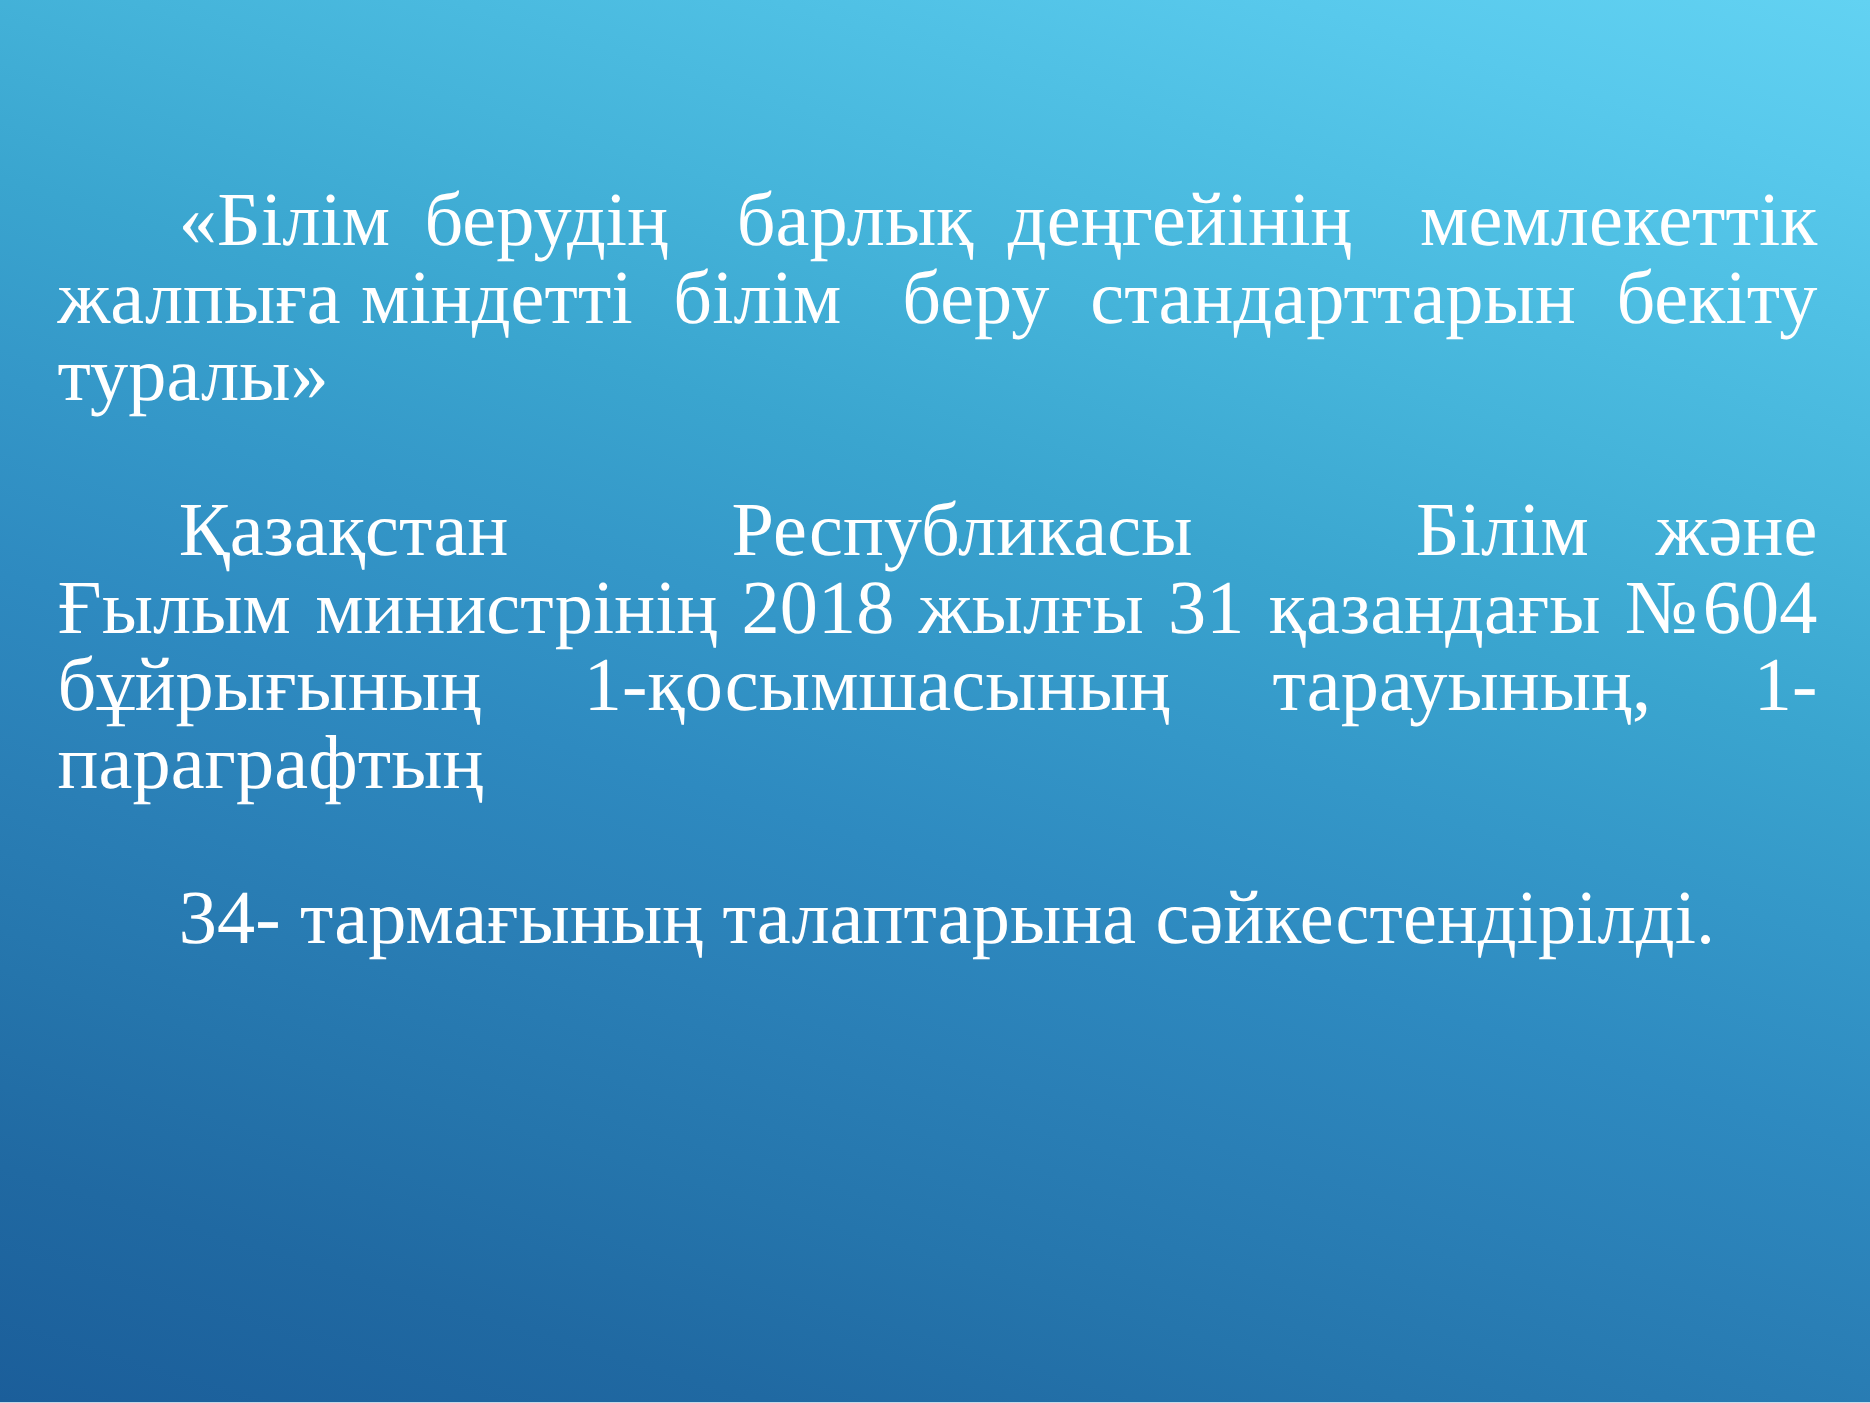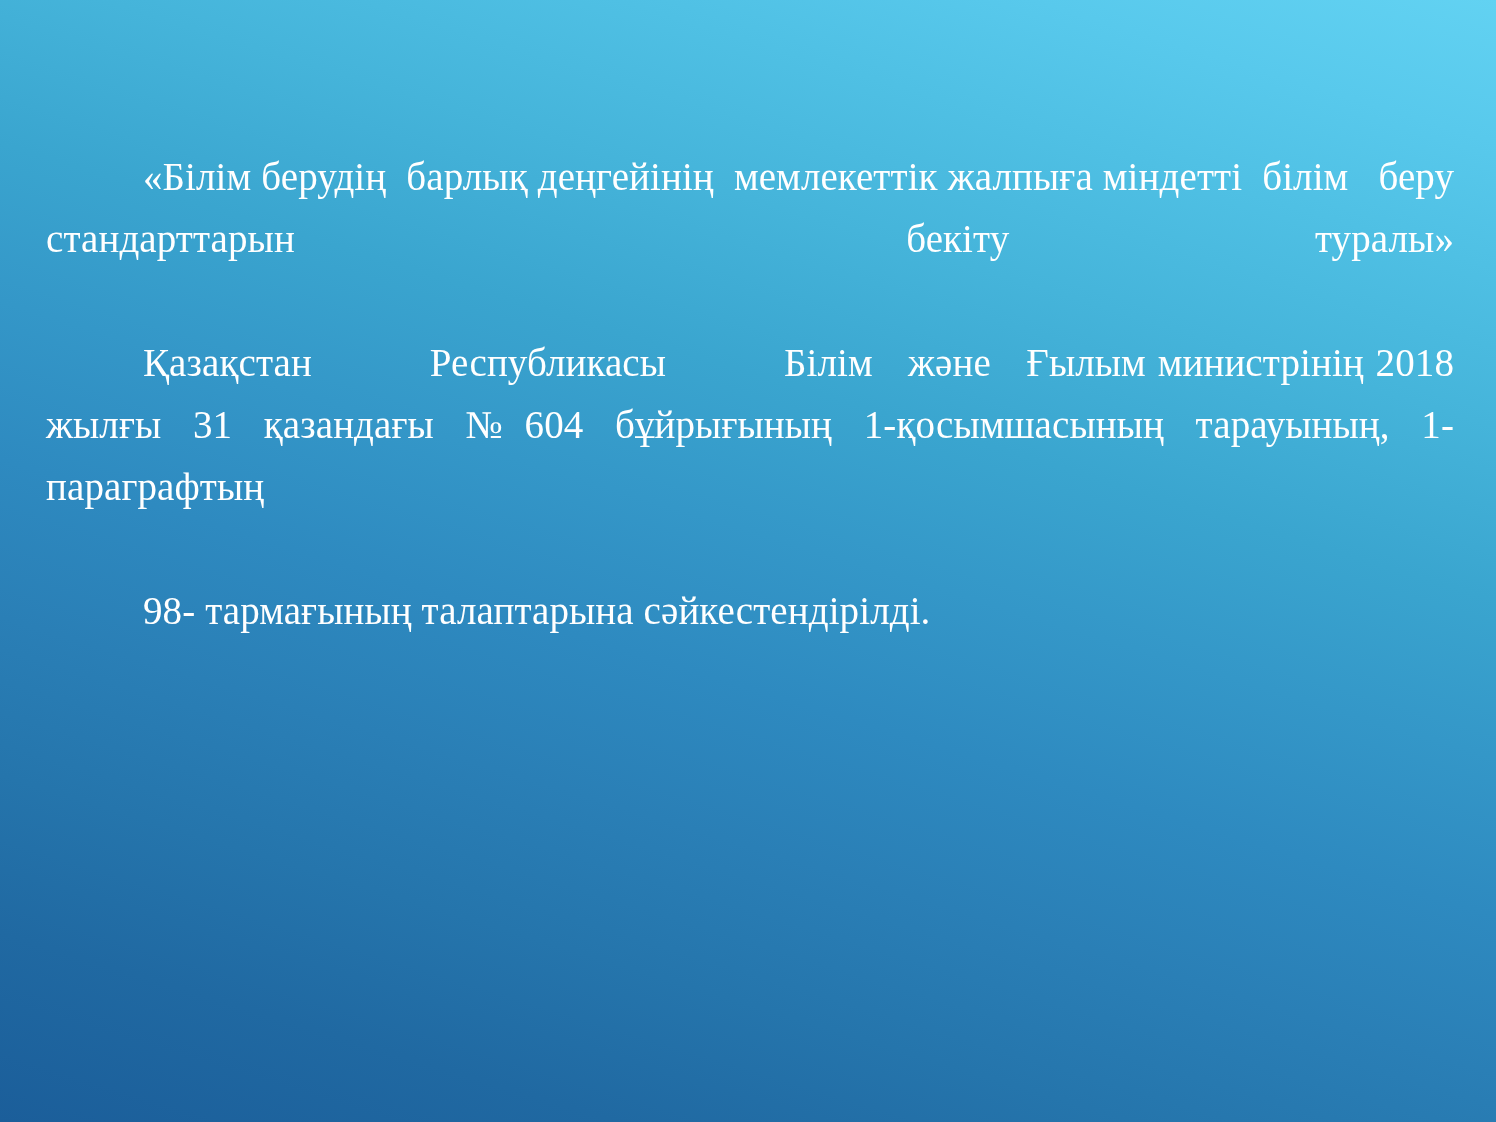--- a/index.html
+++ b/index.html
@@ -38,21 +38,21 @@
 
   #text-block {
     position: absolute;
     left: 46px;
     top: 146px;
     width: 1408px;
   }
 
   .para {
     color: #ffffff;
-    font-size: 39px;
+    font-size: 61px;
     line-height: 62px;
     text-align: justify;
     text-justify: inter-word;
     letter-spacing: 0.1px;
     margin: 0;
     text-indent: 97px;
     white-space: pre-wrap;
     -webkit-font-smoothing: antialiased;
   }
 
@@ -74,17 +74,17 @@
 <body>
 
 <div id="slide">
 
   <div id="text-block">
 
     <p class="para">«Білім берудің  барлық деңгейінің  мемлекеттік жалпыға міндетті  білім   беру  стандарттарын  бекіту туралы»</p>
 
     <p class="para">Қазақстан          Республикасы          Білім   және   Ғылым министрінің 2018 жылғы 31 қазандағы №604 бұйрығының 1-қосымшасының тарауының, 1- параграфтың</p>
 
-    <p class="para no-justify">98- тармағының талаптарына сәйкестендірілді.</p>
+    <p class="para no-justify">34- тармағының талаптарына сәйкестендірілді.</p>
 
   </div>
 
 </div>
 
 </body></html>

